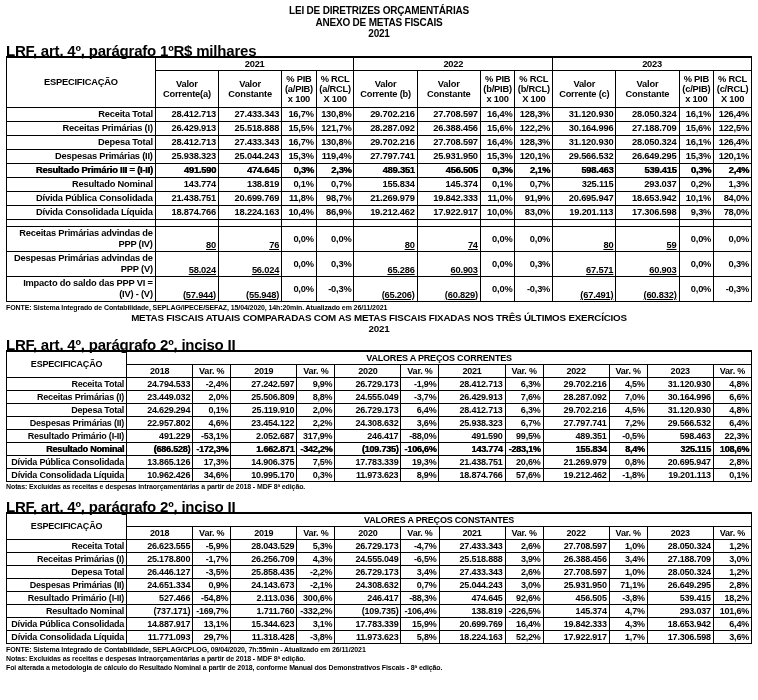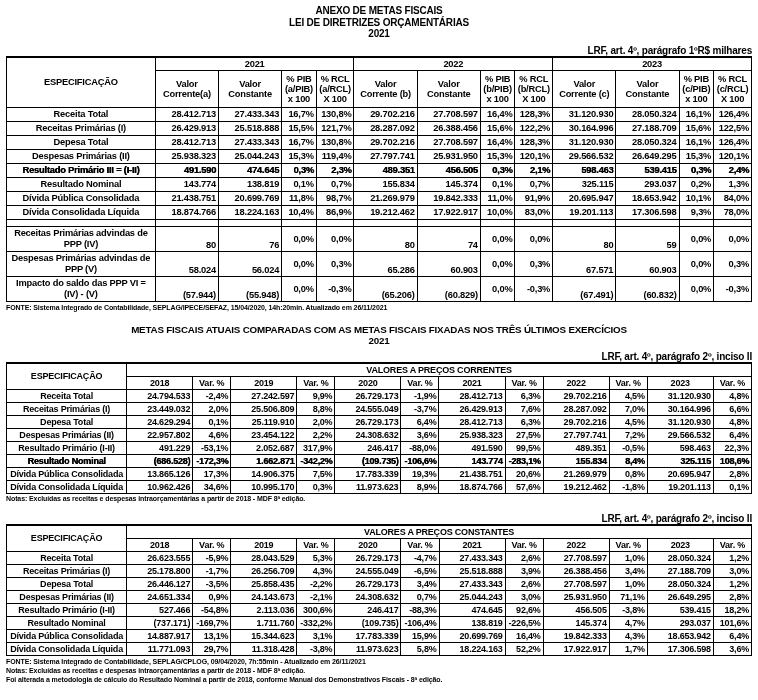--- a/index.html
+++ b/index.html
@@ -7,58 +7,58 @@
   body {
     width: 758px; height: 700px; overflow: hidden;
     color: #000; font-family: "Liberation Sans", sans-serif;
     font-weight: bold; letter-spacing: -0.2px;
   }
   .page { padding: 5px 6px 0 6px; }
 
   .doc-title { text-align: center; font-size: 10px; line-height: 11.5px; }
   .doc-title .big { letter-spacing: -0.1px; }
 
-  .lrf-line { display: flex; justify-content: flex-end; align-items: flex-end;
-              font-size: 10px; margin-top: 5px; line-height: 11px; }
+  .lrf-line { display: flex; justify-content: flex-start; align-items: flex-end;
+              font-size: 15px; margin-top: 5px; line-height: 11px; }
 
   table { border-collapse: collapse; width: 100%; table-layout: fixed; }
   th, td { border: 1px solid #000; padding: 1px 2px; overflow: hidden; }
   table { border-top: 2px solid #000; }
   thead th { text-align: center; vertical-align: middle; white-space: pre-line; }
 
   .t1 { font-size: 9.3px; }
   .t1 thead th.year { height: 13px; }
   .t1 thead th.sub { height: 37px; font-size: 9.3px; line-height: 10px; }
   .t1 td { height: 14px; }
   .t2 { font-size: 9px; }
   .t2 thead th { height: 13px; }
   .t2 td { height: 13px; }
 
-  td.lbl { text-align: center; }
+  td.lbl { text-align: right; }
   td.num, td.pct { text-align: right; }
   tr.emph { text-shadow: 0.45px 0 0 #000; padding-left: 43px; }
   tr.spacer td { height: 7px; padding: 0; }
   tr.tall td { height: 25px; }
-  tr.tall td.num { vertical-align: bottom; }
+  tr.tall td.num { vertical-align: bottom; text-decoration: underline; }
   tr.tall td.lbl { vertical-align: middle; line-height: 10.5px; }
 
   .fonte { font-size: 7px; line-height: 9px; margin-top: 1px; letter-spacing: -0.1px; }
   .note  { font-size: 7px; line-height: 9px; letter-spacing: -0.1px; }
 
-  .section-title { text-align: center; font-size: 9.8px; line-height: 11px; margin-top: 12px; }
+  .section-title { text-align: center; font-size: 9.8px; line-height: 11px; margin-top: 0; }
   .gap-sm { margin-top: 10px; }
 </style>
 </head>
 <body>
 
 <div class="page">
 
   <div class="doc-title">
+    <div>LEI DE DIRETRIZES ORÇAMENTÁRIAS</div>
     <div>ANEXO DE METAS FISCAIS</div>
-    <div>LEI DE DIRETRIZES ORÇAMENTÁRIAS</div>
     <div>2021</div>
   </div>
 
   <div class="lrf-line">
     <span>LRF, art. 4º, parágrafo 1º</span>
     <span>R$ milhares</span>
   </div>
 
   <table class="t1">
     <colgroup>
@@ -394,21 +394,21 @@
         </tr>
         <tr>
           <td class="lbl">Despesas Primárias (II)</td>
           <td class="num">22.957.802</td>
           <td class="pct">4,6%</td>
           <td class="num">23.454.122</td>
           <td class="pct">2,2%</td>
           <td class="num">24.308.632</td>
           <td class="pct">3,6%</td>
           <td class="num">25.938.323</td>
-          <td class="pct">27,5%</td>
+          <td class="pct">6,7%</td>
           <td class="num">27.797.741</td>
           <td class="pct">7,2%</td>
           <td class="num">29.566.532</td>
           <td class="pct">6,4%</td>
         </tr>
         <tr>
           <td class="lbl">Resultado Primário (I-II)</td>
           <td class="num">491.229</td>
           <td class="pct">-53,1%</td>
           <td class="num">2.052.687</td>

